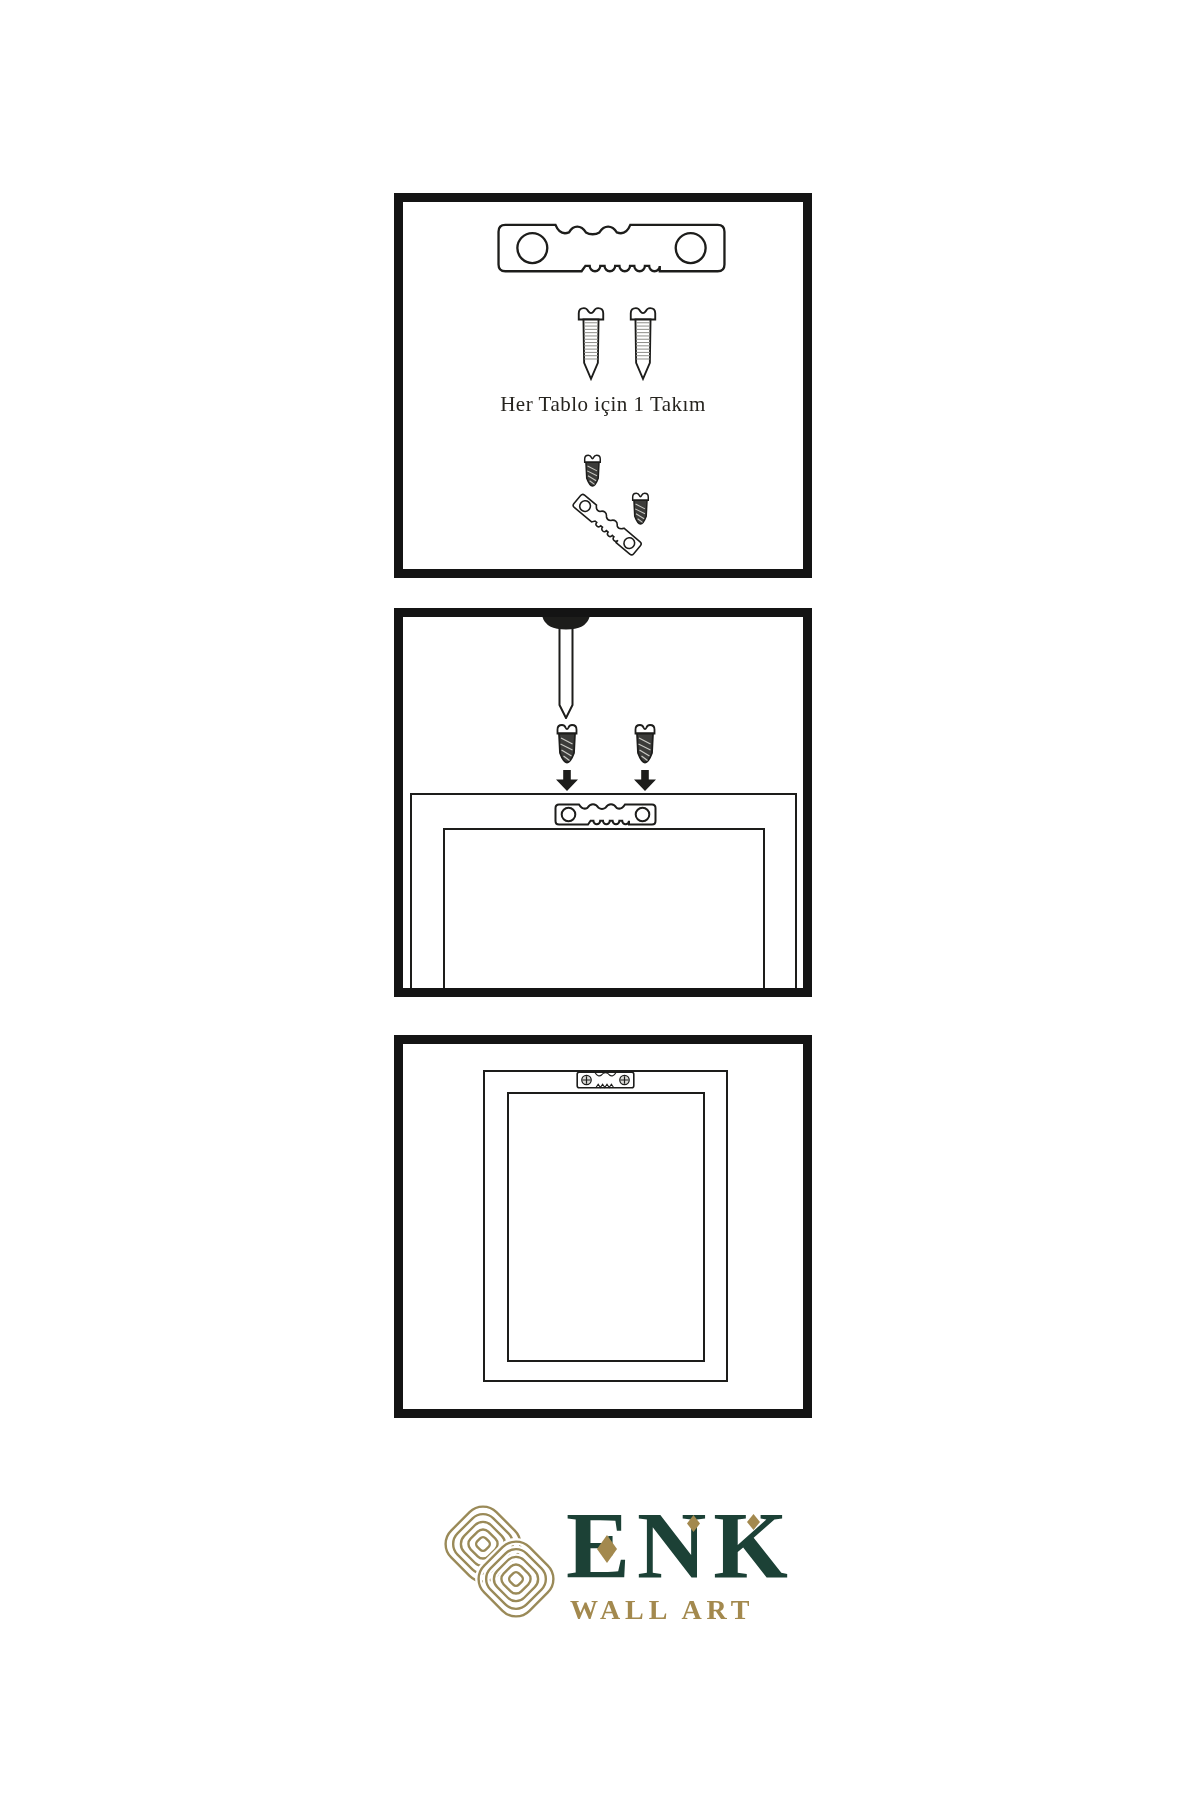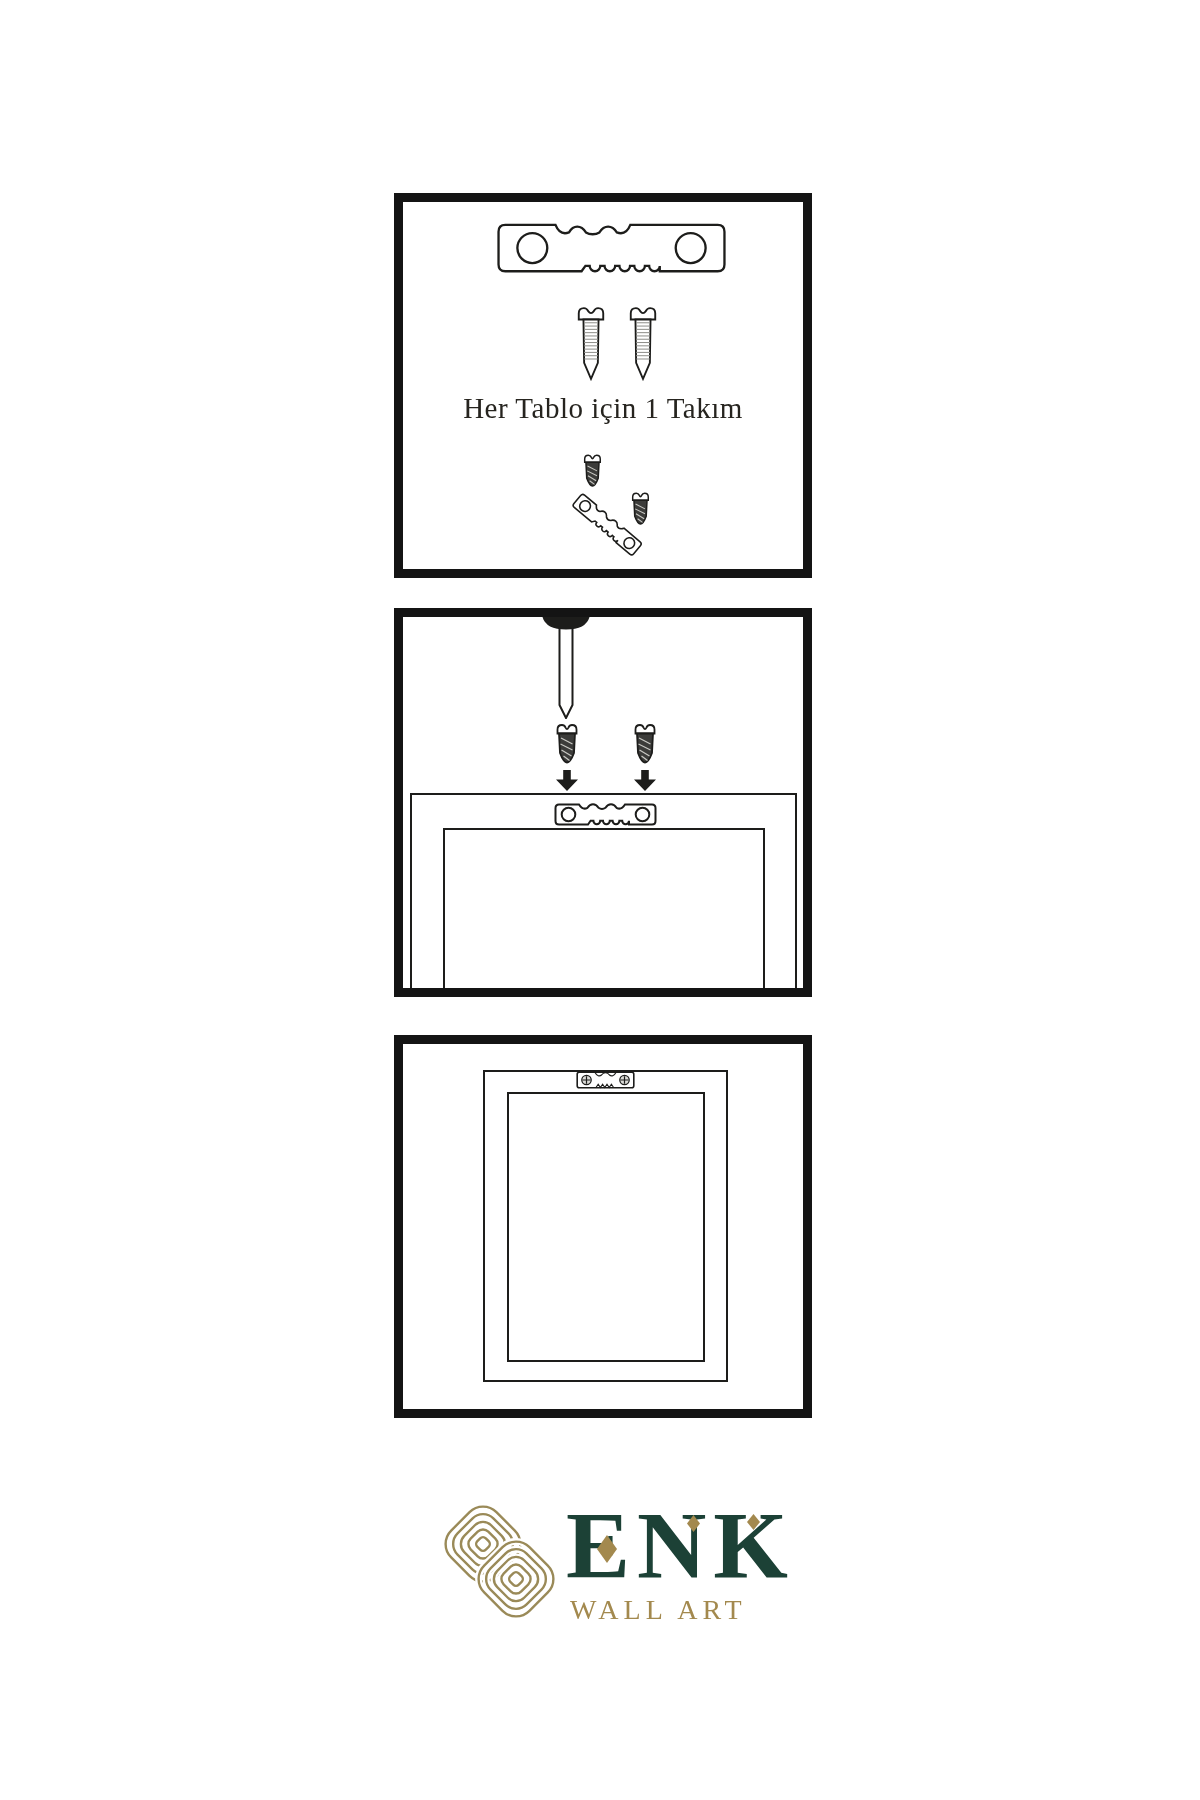--- a/index.html
+++ b/index.html
@@ -18,34 +18,34 @@
   .panel-inner{position:absolute;left:0;top:0;width:400px;height:100%}
   
   .ln{fill:#ffffff;stroke:var(--line)}
   .ln-n{fill:none;stroke:var(--line)}
   .fill-dark{fill:var(--screw-dark);stroke:var(--line)}
   .fill-line{fill:var(--line);stroke:none}
   .hatch{stroke:#c8c8c3;fill:none}
   .thread{stroke:#90908c}
   .screwface{fill:#dcdcd8;stroke:var(--line)}
   .caption{position:absolute;left:0;top:190px;width:400px;text-align:center;
-           font-size:29px;letter-spacing:.5px;color:#26241f}
+           font-size:21px;letter-spacing:.5px;color:#26241f}
   
   .frame{position:absolute;border:2px solid var(--line);background:#fff}
   #f2-outer{left:7px;top:176px;width:387px;height:222px}
   #f2-inner{left:40px;top:211px;width:322px;height:174px}
   #f3-outer{left:80px;top:26px;width:245px;height:312px}
   #f3-inner{left:104px;top:48px;width:198px;height:270px}
   
   #logo{position:absolute;left:430px;top:1488px;width:380px;height:160px}
   #brand-text{position:absolute;left:136px;top:14px;width:240px;height:130px}
   .brand-name{font-size:96px;line-height:.92;font-weight:bold;color:var(--brand-green);
               letter-spacing:7px;font-family:"Liberation Serif",serif}
   .brand-sub{position:absolute;left:4px;top:92px;font-size:28px;letter-spacing:5px;
-             color:var(--brand-gold);font-weight:normal;white-space:nowrap}
+             color:var(--brand-gold);font-weight:bold;white-space:nowrap}
   .diamond{position:absolute;background:var(--brand-gold);
            clip-path:polygon(50% 0,100% 50%,50% 100%,0 50%)}
   .knot-gold{fill:none;stroke:var(--knot-gold);stroke-width:2.4}
   .knot-case{fill:none;stroke:#ffffff;stroke-width:7}
 </style>
 </head>
 <body>
 
 <svg width="0" height="0" style="position:absolute" aria-hidden="true">
   <defs>

